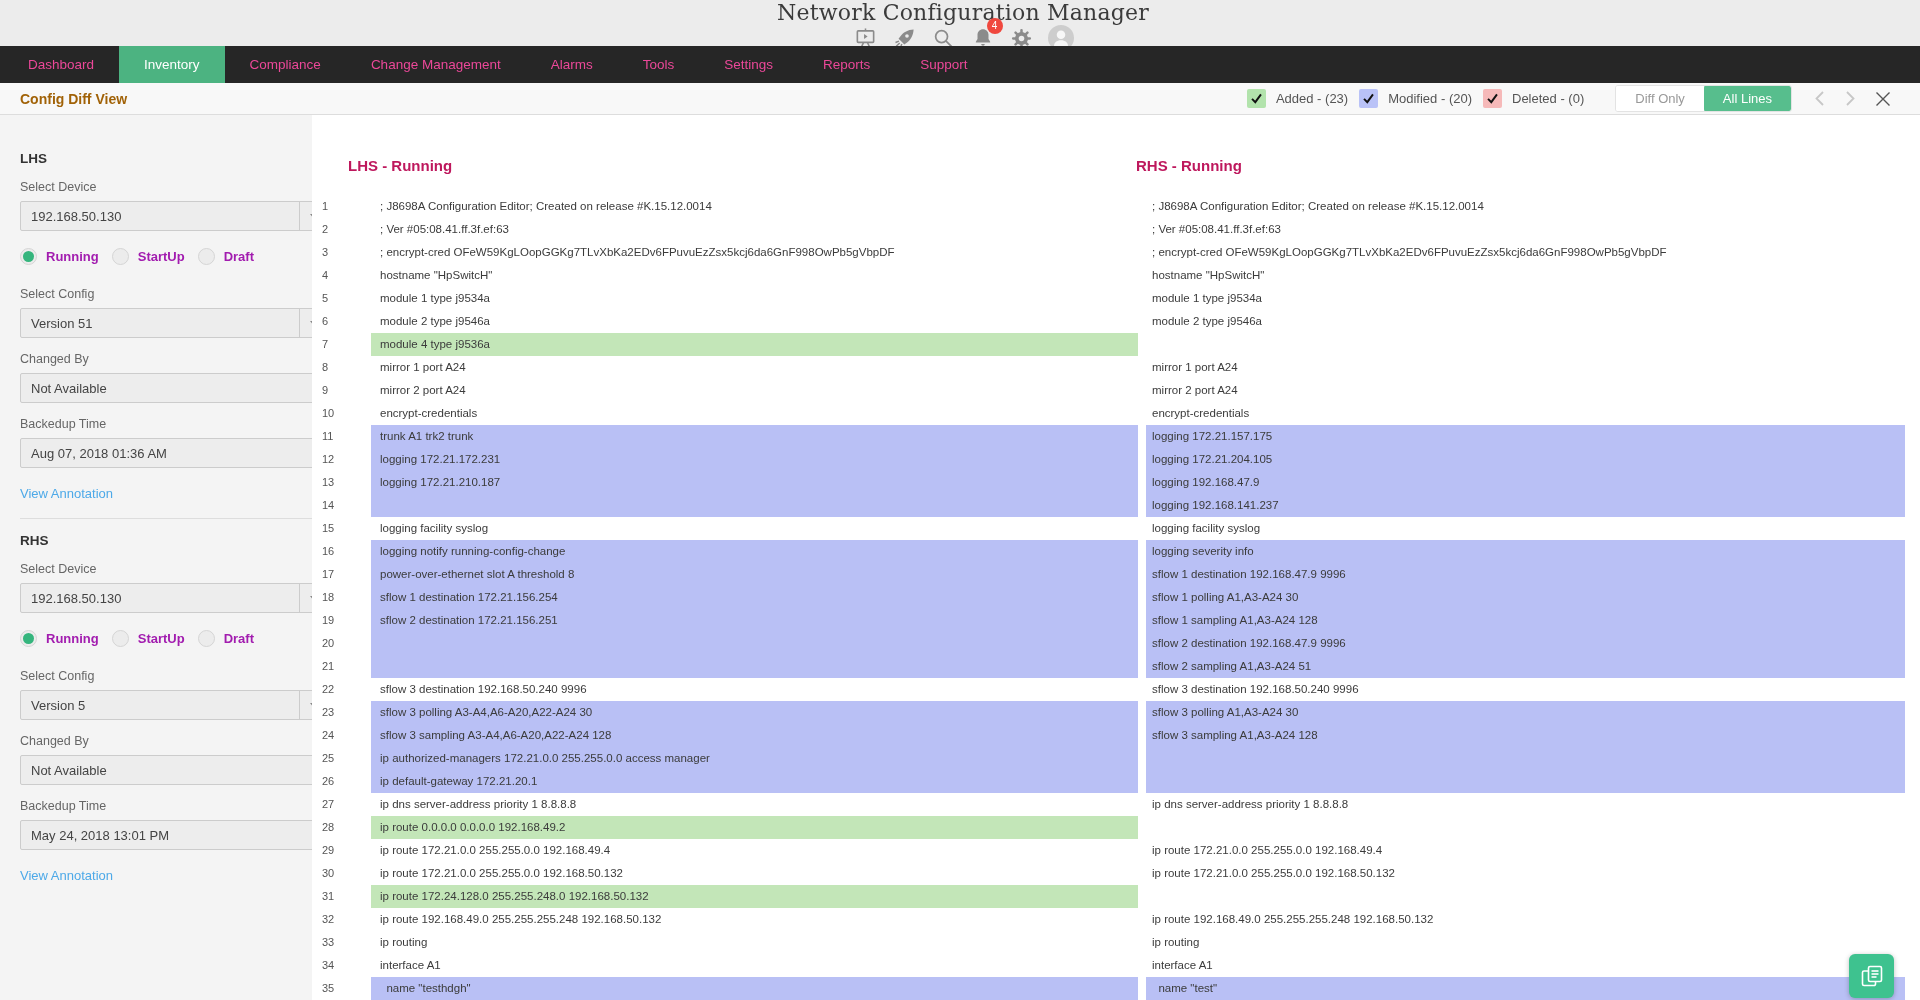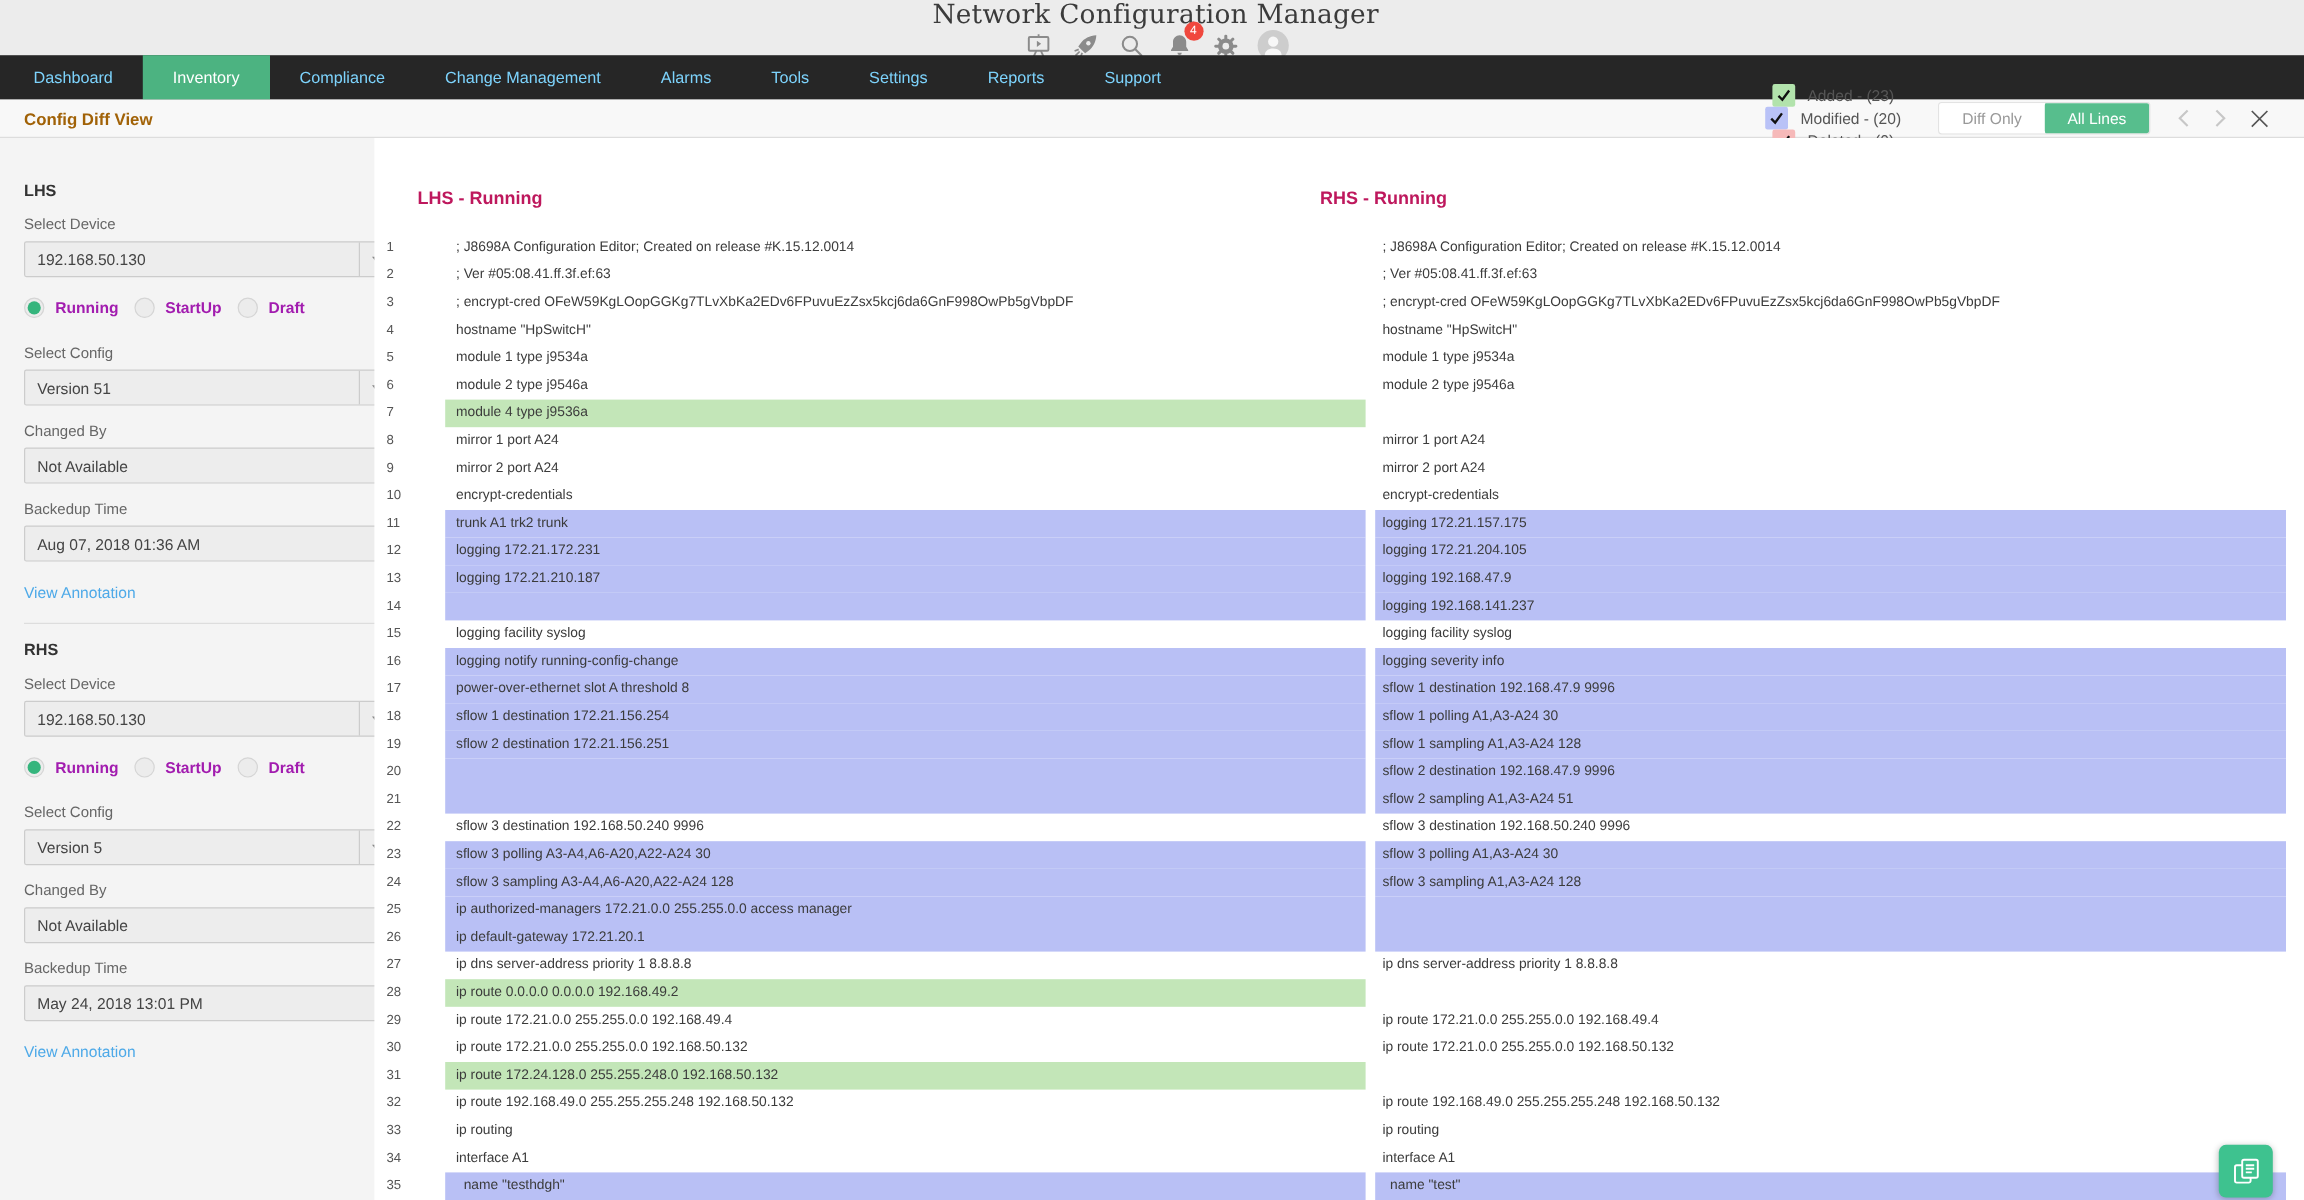--- a/index.html
+++ b/index.html
@@ -14,29 +14,29 @@
   .header-icons { display:flex; align-items:center; gap:13px; }
   .hicon { width:26px; height:26px; position:relative; display:flex; align-items:center; justify-content:center; cursor:pointer; }
   .badge { position:absolute; top:-7px; right:-7px; min-width:16px; height:16px; border-radius:50%;
     background:#f0483e; color:#fff; font-size:10px; line-height:16px; text-align:center; }
   .avatar { width:26px; height:26px; border-radius:50%; background:#cdcdcd; overflow:hidden;
     display:flex; align-items:flex-end; justify-content:center; cursor:pointer; }
 
   
   .nav { position:absolute; top:46px; left:0; right:0; height:37px; background:#262626;
     display:flex; align-items:stretch; padding-left:3px; }
-  .nav-item { padding:0 25px; line-height:37px; color:#7dd3fc; font-size:13.5px; cursor:pointer; white-space:nowrap; }
+  .nav-item { padding:0 25px; line-height:37px; color:#ec4899; font-size:13.5px; cursor:pointer; white-space:nowrap; }
   .nav-item.active { background:var(--accent); color:#fff; }
 
   
   .toolbar { position:absolute; top:83px; left:0; right:0; height:32px; background:#f8f8f8;
     border-bottom:1px solid #ddd; display:flex; align-items:center; justify-content:space-between; padding:0 20px; }
   .toolbar-title { font-size:14px; font-weight:bold; color:#a16207; }
   .toolbar-right { display:flex; align-items:center; }
-  .filters { display:flex; align-items:center;flex-direction:column; }
+  .filters { display:flex; align-items:center; }
   .filter { display:flex; align-items:center; margin-right:11px; }
   .checkbox { width:19px; height:19px; border-radius:2px; display:flex; align-items:center; justify-content:center; cursor:pointer; }
   .filter-label { font-size:13px; color:#555; margin-left:10px; }
   .segmented { display:flex; align-items:center; height:27px; border:1px solid #e3e3e3; border-radius:3px;
     overflow:hidden; background:#fff; margin:0 12px 0 20px; }
   .seg-btn { border:none; height:27px; background:#fff; color:#999; font-size:13px; padding:0 19px;
     cursor:pointer; font-family:inherit; }
   .seg-btn.active { background:var(--accent-btn); color:#fff; border-radius:3px; }
   .tb-icon { display:flex; align-items:center; justify-content:center; cursor:pointer; padding:0 8px; }
 
@@ -62,21 +62,21 @@
   .radio-circle.selected::after { content:''; position:absolute; inset:2px; border-radius:50%; background:#35b57d; }
   .radio-label { font-size:13px; color:#a21caf;font-weight:bold; }
   .annotation-link { display:inline-block; margin-top:18px; color:var(--link); font-size:13px;
     cursor:pointer; text-decoration:none; }
   .side-divider { border:none; border-top:1px solid #ddd; margin:16px 0 14px; }
 
   
   .main { position:absolute; top:115px; left:312px; right:0; bottom:0; background:#fff; overflow:hidden; }
   .col-header { position:absolute; top:42px; font-size:15px; font-weight:bold; color:#be185d; }
   .col-header.lhs { left:36px; }
-  .col-header.rhs { left:788px; }
+  .col-header.rhs { left:824px; }
   #diff-rows { position:absolute; top:80px; left:0; right:0; }
   .diff-row { position:relative; height:23px; }
   .line-num { position:absolute; left:10px; top:0; width:38px; font-size:11px; color:#555; line-height:23px; }
   .cell { position:absolute; top:0; height:23px; line-height:23px; font-size:11.5px; color:#3b3b3b;
     white-space:pre; overflow:hidden; }
   .cell.lhs { left:59px; width:767px; padding-left:9px; }
   .cell.rhs { left:834px; width:759px; padding-left:6px; }
   .cell.added { background:var(--added); }
   .cell.modified { background:var(--modified); }
 

